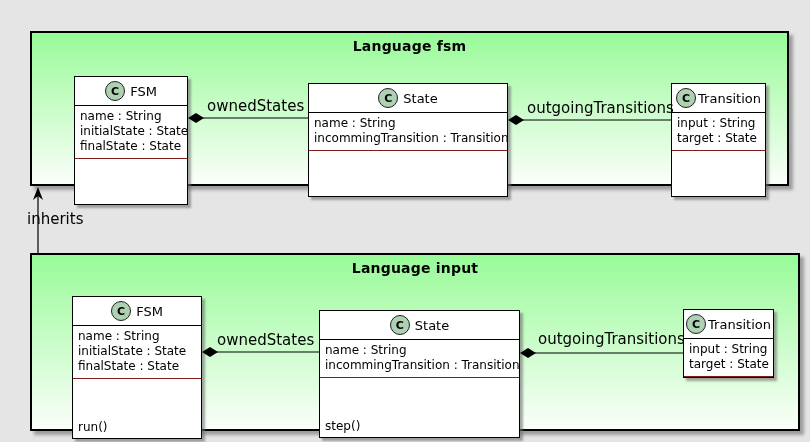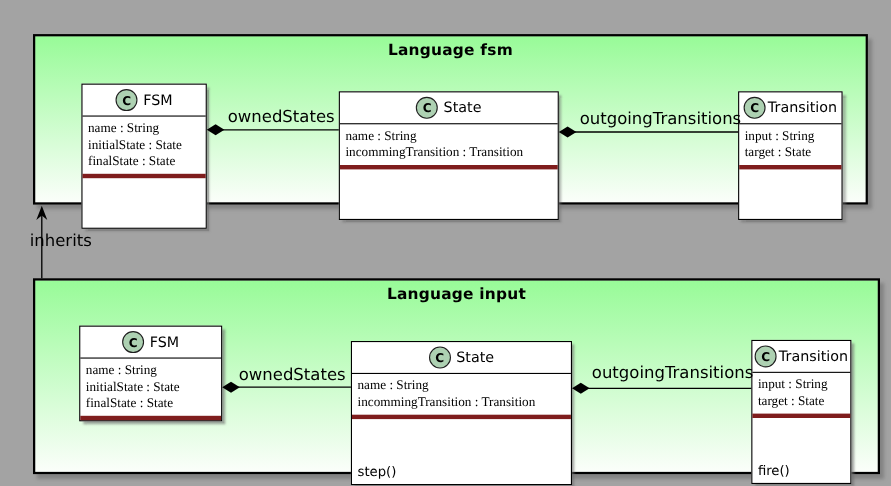--- a/index.html
+++ b/index.html
@@ -1,18 +1,18 @@
 <!DOCTYPE html>
 <html style="--pkg-grad-top: #98FB98; --pkg-grad-bottom: #FBFEFA; --icon-fill: #ADD1B2;"><head>
 <meta charset="utf-8">
 <style>
   html, body { margin:0; padding:0; background:#ffffff; }
   .canvas {
     position:relative; width:810px; height:442px; overflow:hidden;
-    background:#a3a3a3;
+    background:#e5e5e5;
     font-family:"DejaVu Sans", "Liberation Sans", sans-serif;
     color:#000;
   }
   .package {
     position:absolute;
     border:2px solid #000;
     background:linear-gradient(to bottom, var(--pkg-grad-top, #98FB98) 0%, var(--pkg-grad-bottom, #FBFEFA) 100%);
     box-shadow:4px 4px 3px rgba(110,110,110,0.6);
     box-sizing:border-box;
   }
@@ -31,21 +31,21 @@
     padding:4px 5px; border-bottom:1px solid #000; font-size:13px;
   }
   .circle-c {
     width:18px; height:18px; border-radius:50%;
     background:var(--icon-fill, #ADD1B2); border:1px solid #1f1f1f;
     display:flex; align-items:center; justify-content:center;
     font-size:11px; font-weight:bold; flex:0 0 auto;
   }
   .attrs {
     padding:3px 5px 4px 5px; font-size:12px; line-height:15px;
-    border-bottom:4px solid #7f1d1d; white-space:nowrap;font-family:Liberation Serif, serif;
+    border-bottom:1px solid #7f1d1d; white-space:nowrap;
   }
   .ops { padding:3px 5px; font-size:12px; line-height:15px; white-space:nowrap;margin-top:38px; }
   .ops.empty { padding:0; height:7px; }
   .edge-label {
     position:absolute; font-size:15px; white-space:nowrap;
   }
   svg.overlay { position:absolute; left:0; top:0; pointer-events:none; }
 </style>
 </head>
 <body>
@@ -100,20 +100,23 @@
   <div class="uml-class" style="left:72px; top:296px; width:130px;">
     <div class="class-header">
       <span class="circle-c">C</span>
       <span>FSM</span>
     </div>
     <div class="attrs">
       <div>name : String</div>
       <div>initialState : State</div>
       <div>finalState : State</div>
     </div>
+    <div class="ops">
+      <div>run()</div>
+    </div>
   </div>
 
   <div class="uml-class" style="left:319px; top:310px; width:201px;">
     <div class="class-header">
       <span class="circle-c">C</span>
       <span>State</span>
     </div>
     <div class="attrs">
       <div>name : String</div>
       <div>incommingTransition : Transition</div>
@@ -124,23 +127,20 @@
   </div>
 
   <div class="uml-class" style="left:683px; top:309px; width:91px;">
     <div class="class-header" style="gap:2px; padding:4px 2px;">
       <span class="circle-c">C</span>
       <span>Transition</span>
     </div>
     <div class="attrs">
       <div>input : String</div>
       <div>target : State</div>
-    </div>
-    <div class="ops">
-      <div>fire()</div>
     </div>
   </div>
 
   <svg class="overlay" width="810" height="442" viewBox="0 0 810 442">
 
     <line x1="196" y1="118" x2="308" y2="118" stroke="#000" stroke-width="1.2"></line>
     <polygon points="188,118 196,113 204,118 196,123" fill="#000"></polygon>
 
     <line x1="516" y1="120" x2="671" y2="120" stroke="#000" stroke-width="1.2"></line>
     <polygon points="508,120 516,115 524,120 516,125" fill="#000"></polygon>

